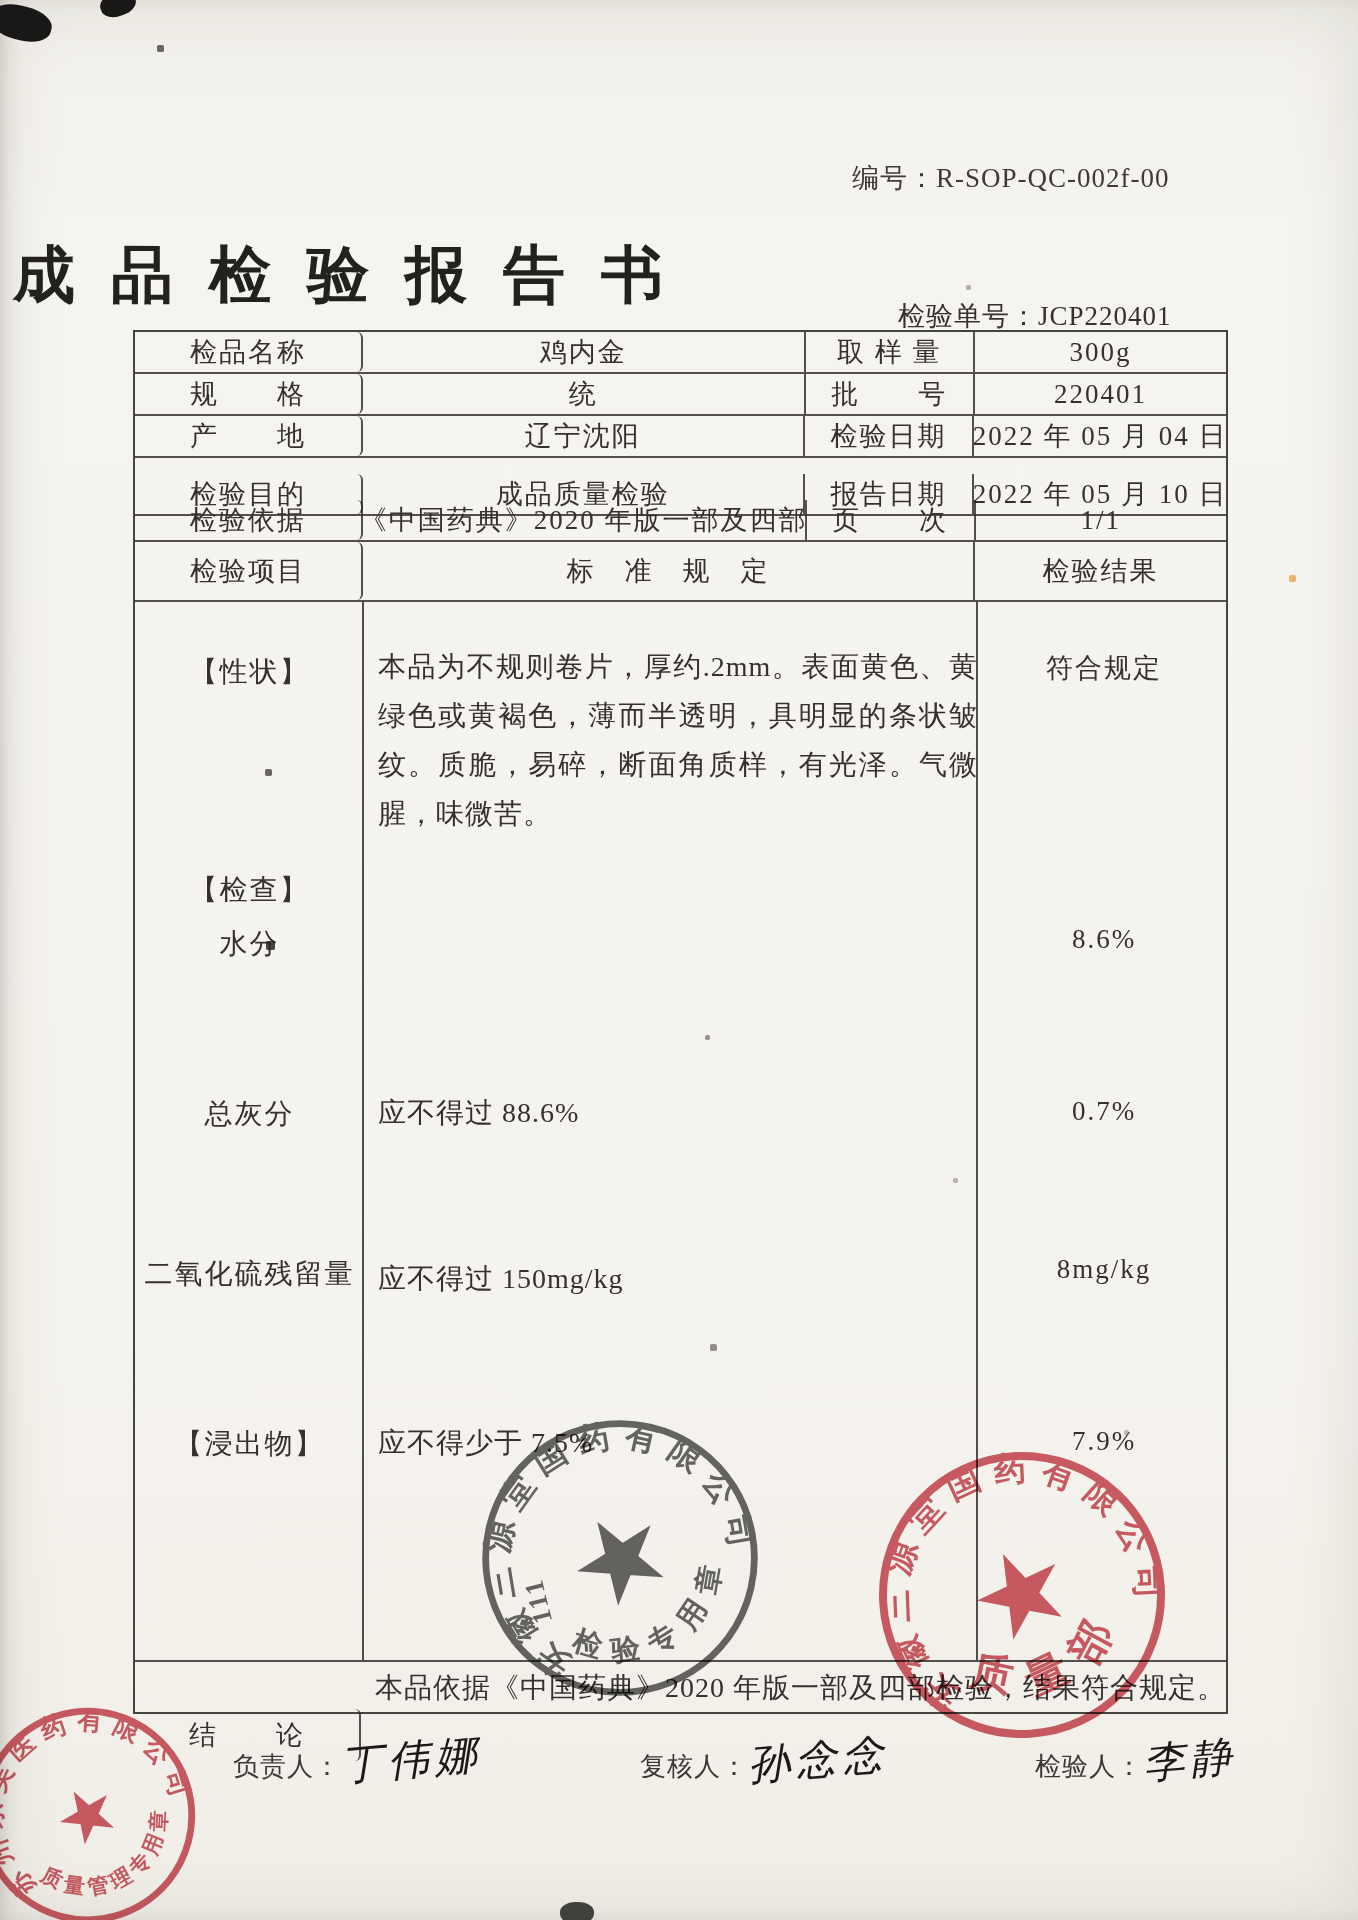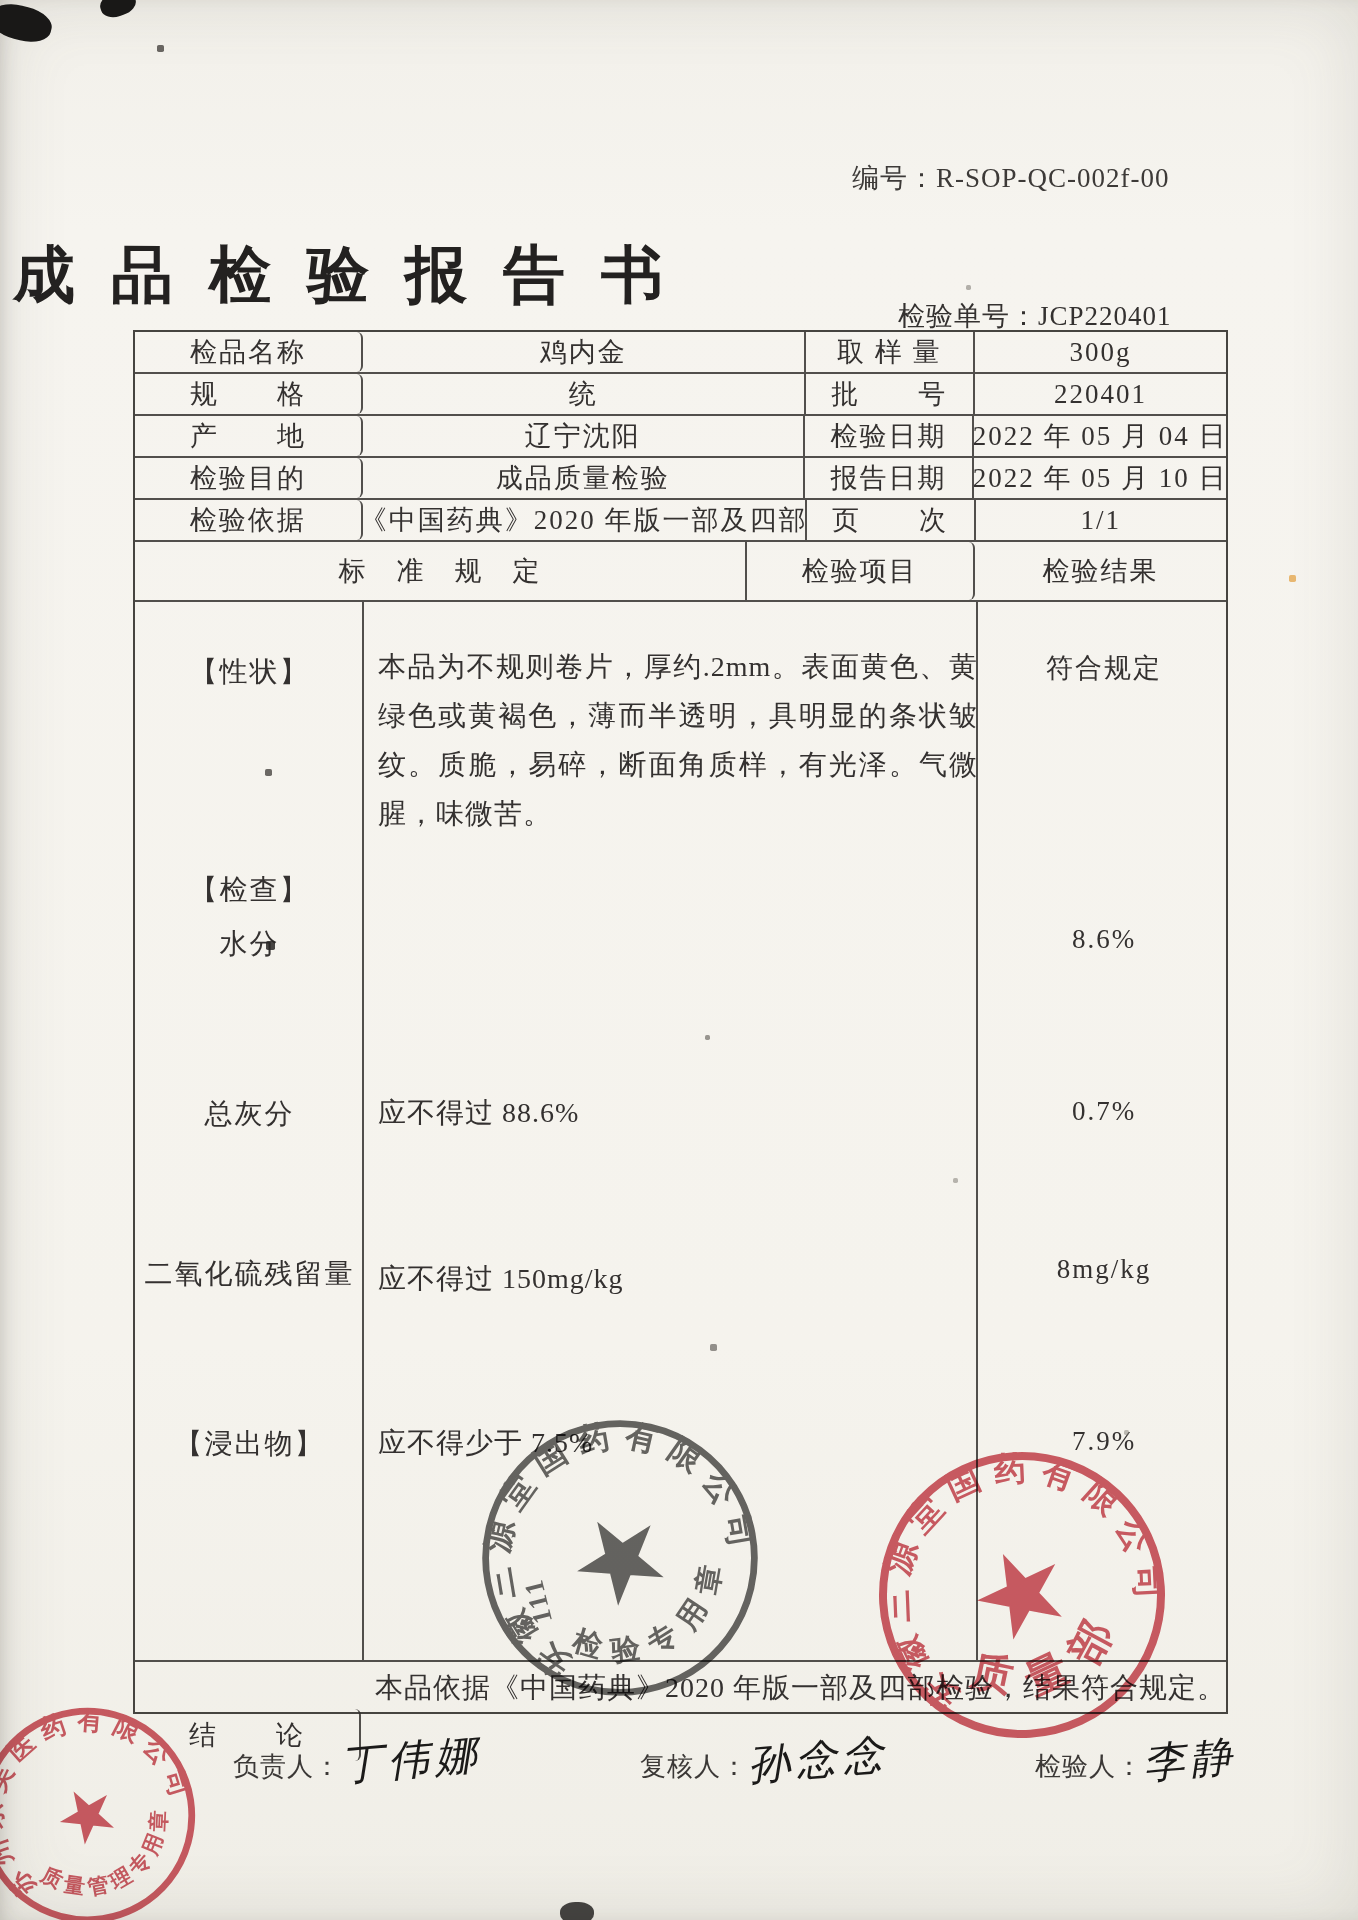--- a/index.html
+++ b/index.html
@@ -106,36 +106,36 @@
       <div class="cell c2">统</div>
       <div class="cell c3">批　　号</div>
       <div class="cell c4">220401</div>
     </div>
     <div class="hrow" style="top:84px">
       <div class="cell c1">产　　地</div>
       <div class="cell c2">辽宁沈阳</div>
       <div class="cell c3">检验日期</div>
       <div class="cell c4">2022 年 05 月 04 日</div>
     </div>
-    <div class="hrow" style="top:126px">
+    <div class="hrow" style="top:142px">
       <div class="cell c1">检验目的</div>
       <div class="cell c2">成品质量检验</div>
       <div class="cell c3">报告日期</div>
       <div class="cell c4">2022 年 05 月 10 日</div>
     </div>
     <div class="hrow" style="top:168px">
       <div class="cell c1">检验依据</div>
       <div class="cell c2">《中国药典》2020 年版一部及四部</div>
       <div class="cell c3">页　　次</div>
       <div class="cell c4">1/1</div>
     </div>
 
     <div class="hrow6">
+      <div class="cell c1">检验项目</div>
       <div class="cell cmid">标　准　规　定</div>
-      <div class="cell c1">检验项目</div>
       <div class="cell c4">检验结果</div>
     </div>
 
     <div class="tbody">
       <div class="vline" style="left:227px"></div>
       <div class="vline" style="left:841px"></div>
 
       <div class="item-name" style="top:44px">【性状】</div>
       <div class="item-standard" style="top:40px">本品为不规则卷片，厚约.2mm。表面黄色、黄绿色或黄褐色，薄而半透明，具明显的条状皱纹。质脆，易碎，断面角质样，有光泽。气微腥，味微苦。</div>
       <div class="item-result" style="top:48px">符合规定</div>

